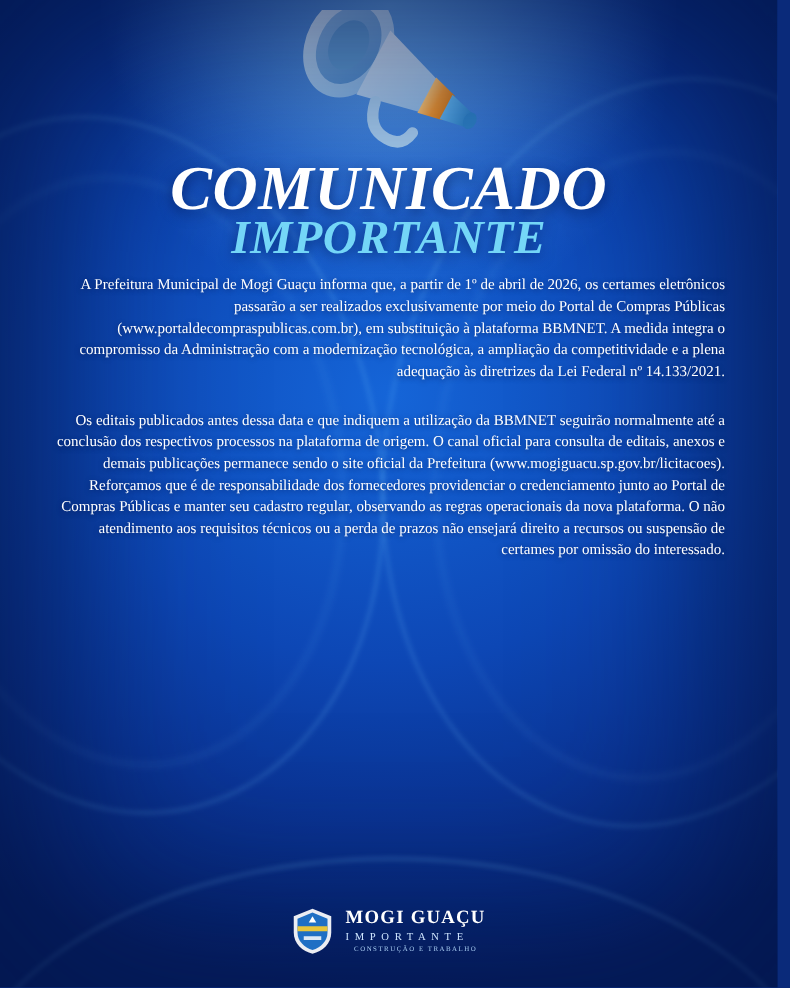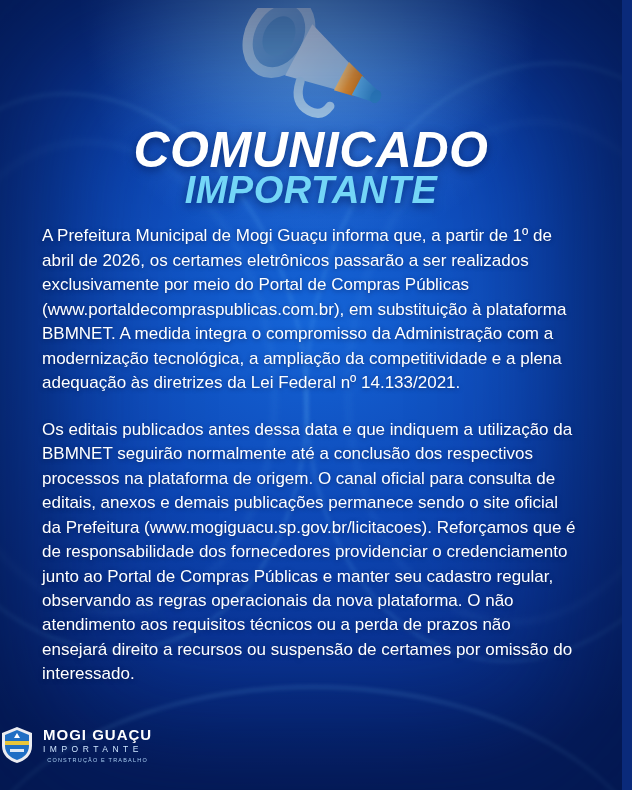--- a/index.html
+++ b/index.html
@@ -9,21 +9,21 @@
   }
   .poster {
     position: relative;
     width: 622px;
     height: 790px;
     overflow: hidden;
     background:
       radial-gradient(ellipse 60% 40% at 50% 8%, rgba(90,170,255,0.55) 0%, rgba(90,170,255,0.0) 60%),
       radial-gradient(ellipse 90% 60% at 50% 40%, #1565d8 0%, #0d47b5 45%, #0a3596 70%, #06216b 100%),
       linear-gradient(180deg, #0b3ea8 0%, #0a47bb 35%, #0a3a9e 70%, #062a7d 100%);
-    font-family: Liberation Sans, sans-serif;
+    font-family: Liberation Serif, serif;
     color: #ffffff;
   }
   
   .swirl {
     position: absolute;
     border-radius: 50%;
     pointer-events: none;
   }
   .swirl-a {
     left: -120px; top: 90px; width: 420px; height: 560px;
@@ -102,34 +102,35 @@
     text-shadow: 0 3px 10px rgba(0,25,90,0.7);
   }
   .title-2 {
     font-size: 38px;
     color: #74d6f7;
     text-shadow: 0 3px 10px rgba(0,25,90,0.7);
     margin-top: 2px;
   }
 
   .body-text {
-    text-align: left;
-    font-size: 17px;
+    text-align: right;
+    font-size: 12px;
     line-height: 1.44;
     color: #ffffff;
     text-shadow: 0 1px 4px rgba(0,20,70,0.55);
   }
   .para + .para { margin-top: 22px; }
 
   .footer {
     position: absolute;
     left: 0; right: 0;
     bottom: 26px;
     display: flex;
     flex-direction: column;
+    align-items: center;
     z-index: 5;
   }
   .brand-row {
     display: flex;
     align-items: center;
     gap: 9px;
   }
   .brand-text {
     text-align: left;
     line-height: 1;

